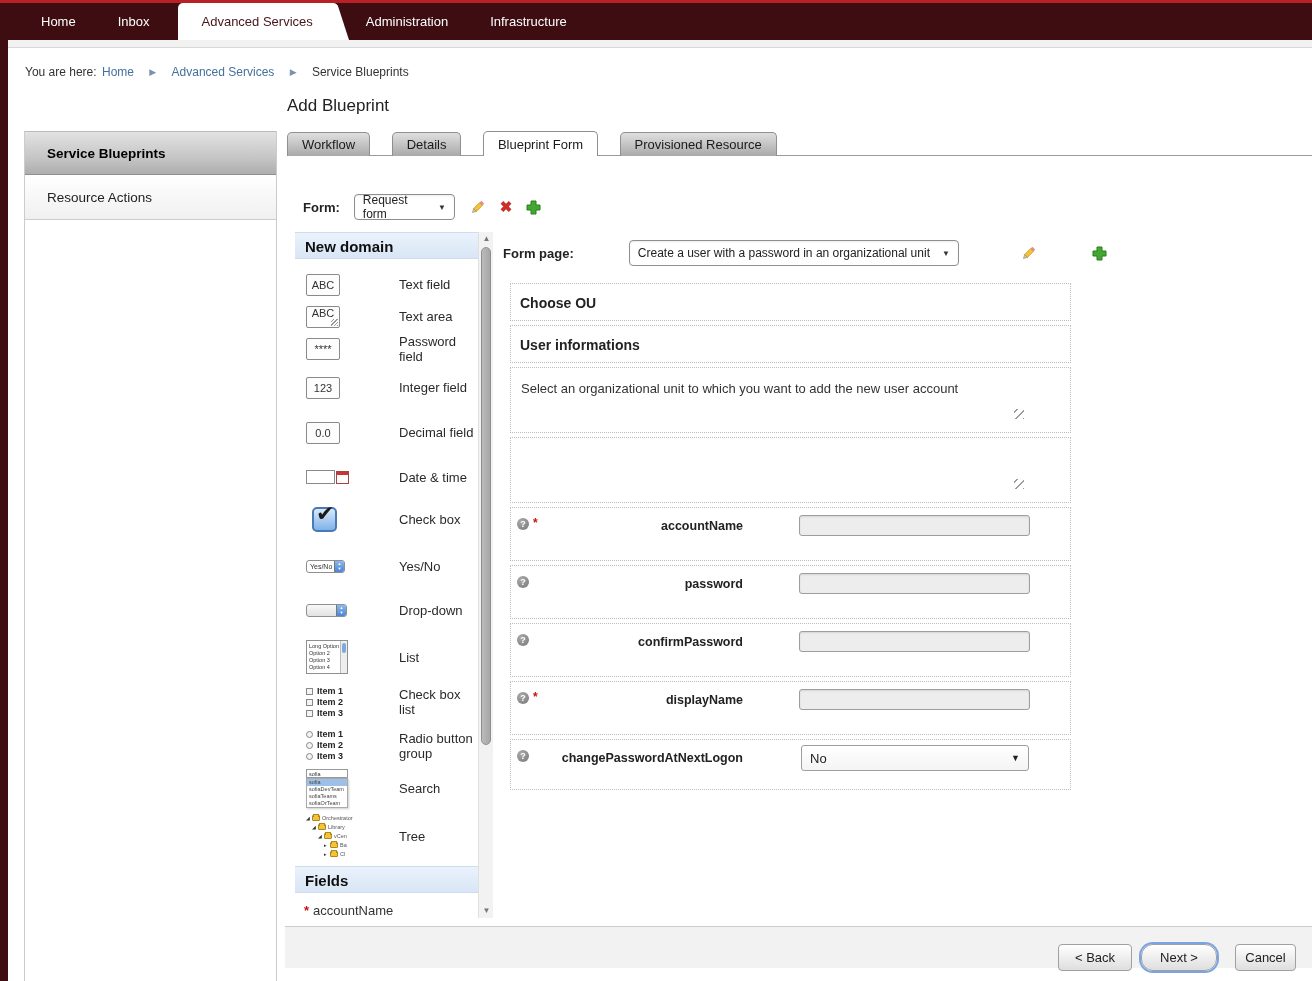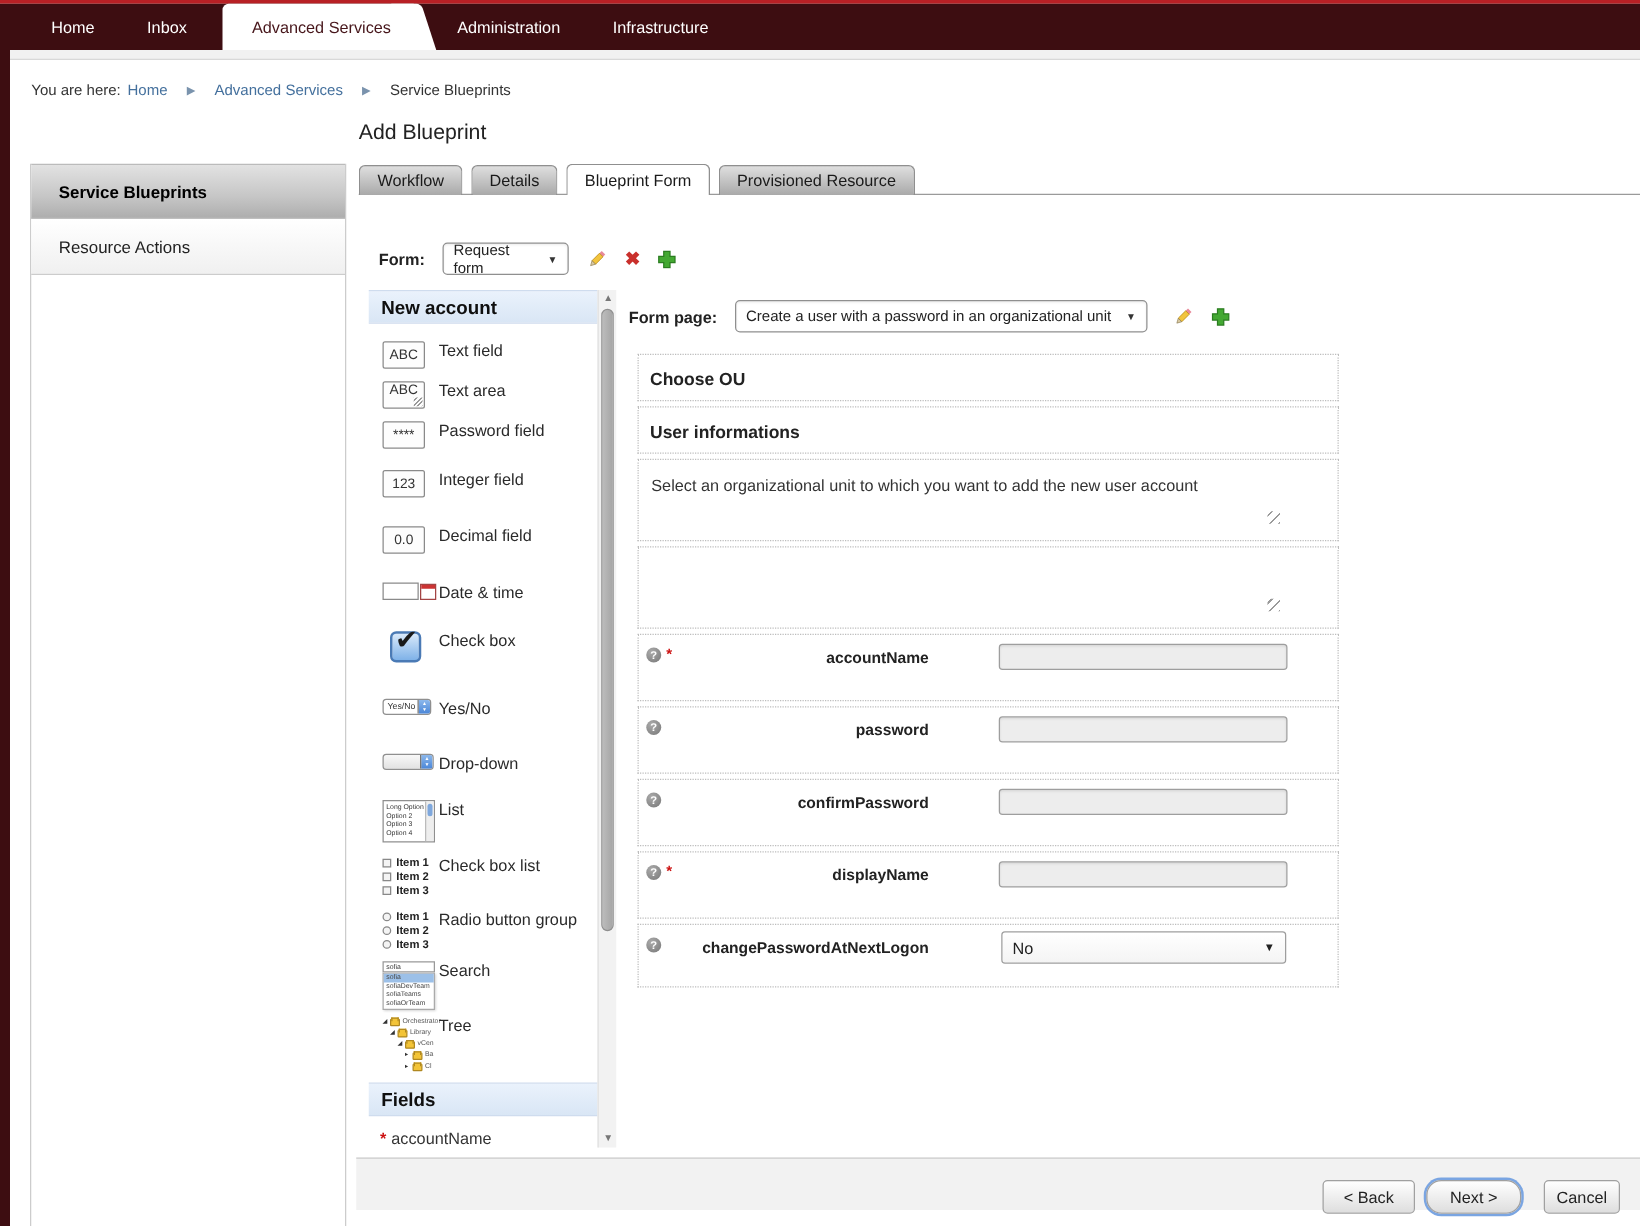--- a/index.html
+++ b/index.html
@@ -23,36 +23,36 @@
   .breadcrumb .bc-current { color:#333; margin-left:2px; }
   .page-title { position:absolute; left:287px; top:96px; font-size:17px; color:#222; }
 
   
   .sidebar { position:absolute; left:24px; top:131px; width:253px; height:850px; background:#fff; border-left:1px solid #ccc; border-right:1px solid #ccc; }
   .side-item { height:45px; line-height:45px; padding-left:22px; font-size:13.5px; color:#222; border-bottom:1px solid #ccc; background:linear-gradient(#ffffff,#f0f0f0); cursor:pointer; }
   .side-item.active { font-weight:bold; color:#000; background:linear-gradient(#e2e2e2 0%, #c6c6c6 60%, #aeaeae 100%); border-top:1px solid #bbb; border-bottom:1px solid #8f8f8f; height:44px; line-height:44px; }
 
   
   .tabstrip { position:absolute; left:287px; top:131px; right:0; height:25px; border-bottom:1px solid #9a9a9a; }
-  .tab { display:inline-block; height:24px; line-height:24px; padding:0 14px; font-size:13px; color:#1a1a1a; background:linear-gradient(#dfdfdf,#a9a9a9); border:1px solid #8f8f8f; border-bottom:none; border-radius:5px 5px 0 0; margin-right:2px; cursor:pointer; vertical-align:bottom; }
+  .tab { display:inline-block; height:24px; line-height:24px; padding:0 14px; font-size:13px; color:#1a1a1a; background:linear-gradient(#dfdfdf,#a9a9a9); border:1px solid #8f8f8f; border-bottom:none; border-radius:5px 5px 0 0; margin-right:17px; cursor:pointer; vertical-align:bottom; }
   .tab.active { background:#fff; height:25px; line-height:25px; position:relative; z-index:2; }
 
   
   .form-bar { position:absolute; left:303px; top:194px; height:26px; display:flex; align-items:center; }
   .bar-label { font-size:13px; font-weight:bold; color:#222; margin-right:14px; }
   .uiselect { height:26px; background:#fff; border:1px solid #8f8f8f; border-radius:4px; display:flex; align-items:center; padding:0 8px; font-size:12px; color:#222; cursor:pointer; box-shadow:inset 0 1px 2px rgba(0,0,0,.08); }
   .uiselect .arrow { margin-left:auto; font-size:8px; color:#333; padding-left:10px; }
   .icon-btn { margin-left:14px; cursor:pointer; display:inline-flex; align-items:center; }
   .x-icon { color:#c9302c; font-size:15px; font-weight:bold; }
 
   
   .palette { position:absolute; left:295px; top:232px; width:183px; }
   .pal-header { height:27px; line-height:27px; padding-left:10px; font-size:15px; font-weight:bold; color:#0f0f0f; background:linear-gradient(#eaf2fc,#d9e6f5); border-top:1px solid #cfdcee; border-bottom:1px solid #cfdcee; }
   .pal-items { padding-top:14px; }
-  .pal-item { display:flex; align-items:flex-start; cursor:grab; }
+  .pal-item { display:flex; align-items:center; cursor:grab;gap:48px; }
   .pal-icon { width:45px; margin-left:11px; flex:none; display:flex; align-items:center; }
   .pal-label { font-size:13px; color:#2a2a2a; }
   .pi-box { width:34px; height:22px; border:1px solid #8a8a8a; background:#fdfdfd; border-radius:2px; font-size:11px; color:#333; display:inline-flex; align-items:center; justify-content:center; }
   .pi-grip { position:absolute; right:1px; bottom:1px; width:7px; height:7px; background:repeating-linear-gradient(135deg, transparent 0 1.5px, #999 1.5px 2.5px); }
   .pi-input { width:29px; height:14px; border:1px solid #8a8a8a; background:#fff; display:inline-block; }
   .pi-cal { width:13px; height:13px; border:1px solid #a34444; background:#fff; display:inline-block; margin-left:1px; position:relative; }
   .pi-cal::before { content:""; position:absolute; left:0; top:0; right:0; height:3px; background:#c33; }
   .pi-check { width:25px; height:25px; border:2px solid #4a7ab5; border-radius:5px; background:linear-gradient(#d9e9fa,#7fb2e8); position:relative; }
   .pi-check::after { content:"✔"; position:absolute; left:2px; top:-8px; font-size:22px; color:#1a1a1a; }
   .pi-mini-select { height:13px; border:1px solid #8f8f8f; border-radius:3px; background:#fff; display:inline-flex; align-items:center; position:relative; overflow:hidden; }
@@ -79,21 +79,21 @@
   .pal-fields-item { padding:10px 0 0 9px; font-size:13px; color:#333; cursor:grab; }
   .req-star { color:#cc1111; font-weight:bold; margin-right:4px; }
 
   
   .pscroll { position:absolute; left:478px; top:232px; width:15px; height:686px; background:#f2f2f2; border-left:1px solid #e0e0e0; }
   .sb-arrow { position:absolute; left:0; width:15px; height:12px; text-align:center; font-size:8px; color:#777; line-height:12px; cursor:pointer; }
   .sb-up { top:1px; } .sb-down { bottom:1px; }
   .sb-thumb { position:absolute; left:2px; top:15px; width:10px; height:498px; background:linear-gradient(90deg,#bcbcbc,#a6a6a6); border:1px solid #8f8f8f; border-radius:6px; cursor:grab; }
 
   
-  .form-page-bar { position:absolute; left:503px; top:240px; height:26px; display:flex; align-items:center; }
+  .form-page-bar { position:absolute; left:503px; top:240px; height:26px; display:flex; align-items:center;gap:41px; }
   .form-sections { position:absolute; left:510px; top:283px; width:561px; }
   .sec { border:1px dotted #bdbdbd; background:#fff; margin-bottom:4px; position:relative; }
   .sec-title { height:38px; line-height:38px; padding-left:9px; font-size:14px; font-weight:bold; color:#222; }
   .sec-desc { height:66px; padding:11px 10px; font-size:13px; color:#333; line-height:20px; }
   .sec-desc .dtext { max-width:485px; }
   .grip { position:absolute; right:46px; bottom:13px; width:10px; height:10px; background:repeating-linear-gradient(135deg, transparent 0 2px, #9a9a9a 2px 3.4px, transparent 3.4px 5.5px); }
   .frow { height:54px; }
   .frow.last { height:51px; margin-bottom:0; }
   .help { position:absolute; left:6px; top:10px; width:12px; height:12px; border-radius:50%; background:radial-gradient(circle at 35% 30%, #aaa, #777); color:#fff; font-size:9px; font-weight:bold; text-align:center; line-height:12px; cursor:pointer; }
   .fstar { position:absolute; left:22px; top:8px; color:#cc1111; font-weight:bold; font-size:12px; }
@@ -172,21 +172,21 @@
     </span>
     <span class="icon-btn x-icon">✖</span>
     <span class="icon-btn">
       <svg class="plus-svg" width="15" height="15" viewBox="0 0 15 15">
           <path d="M5 1h5v4h4v5h-4v4H5v-4H1V5h4z" fill="#43a832" stroke="#2b7d20" stroke-width="1"></path>
         </svg>
     </span>
   </div>
 
   <div class="palette">
-    <div class="pal-header">New account</div>
+    <div class="pal-header">New domain</div>
     <div class="pal-items">
 
       <div class="pal-item" style="height:23px;margin-bottom:9px;">
         <span class="pal-icon">
             <span class="pi-box">ABC</span>
           </span>
         <span class="pal-label">Text field</span>
       </div>
 
       <div class="pal-item" style="height:23px;margin-bottom:9px;">

